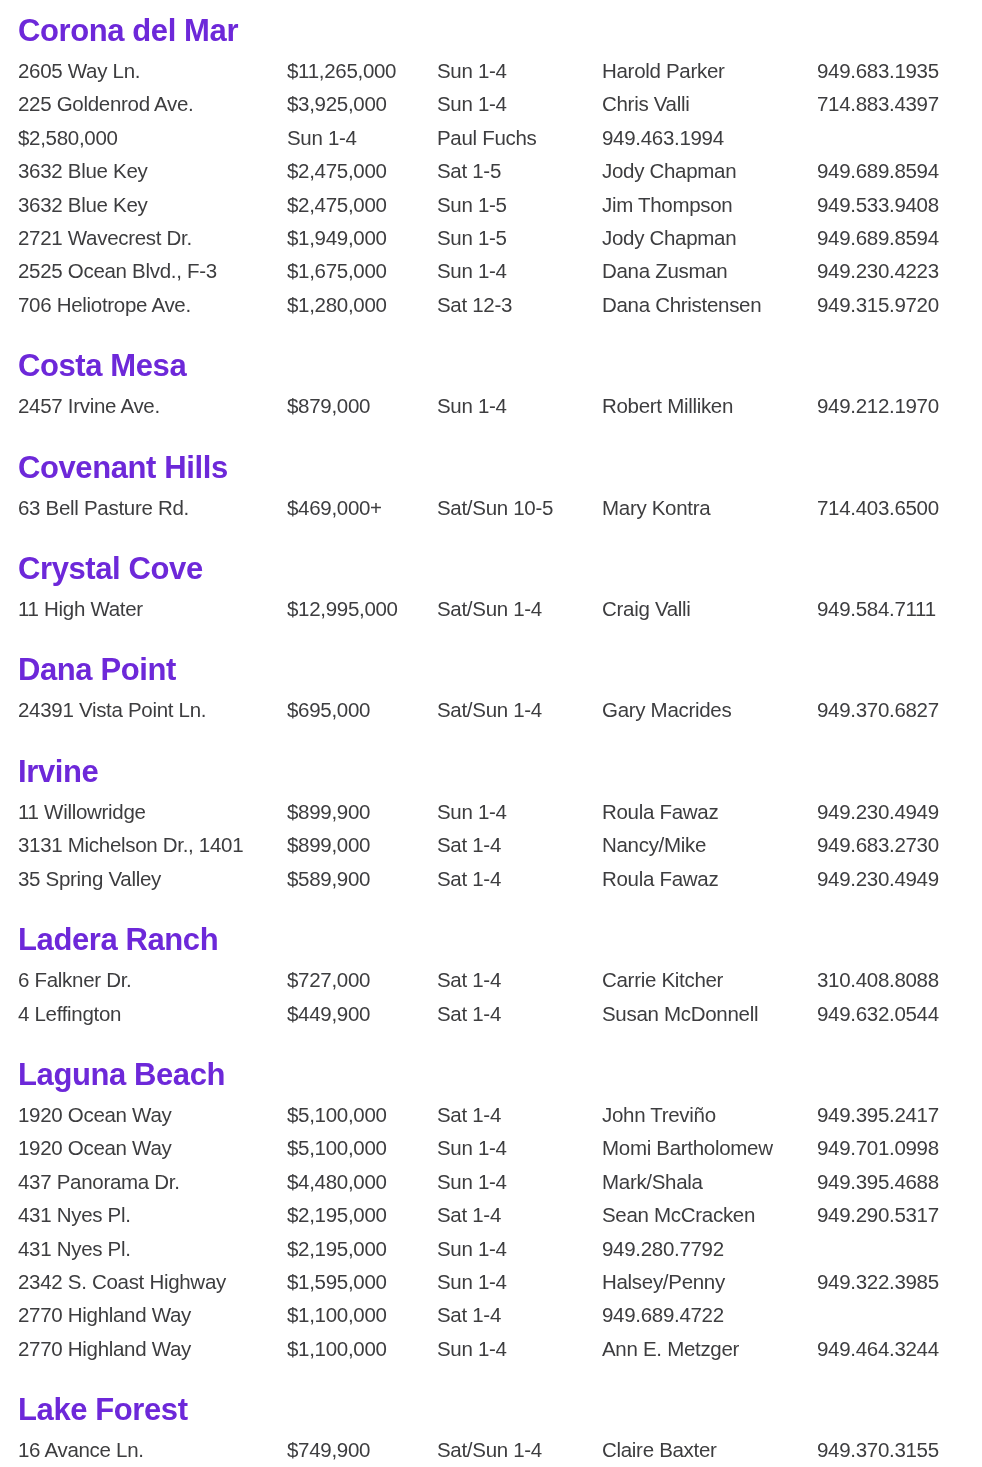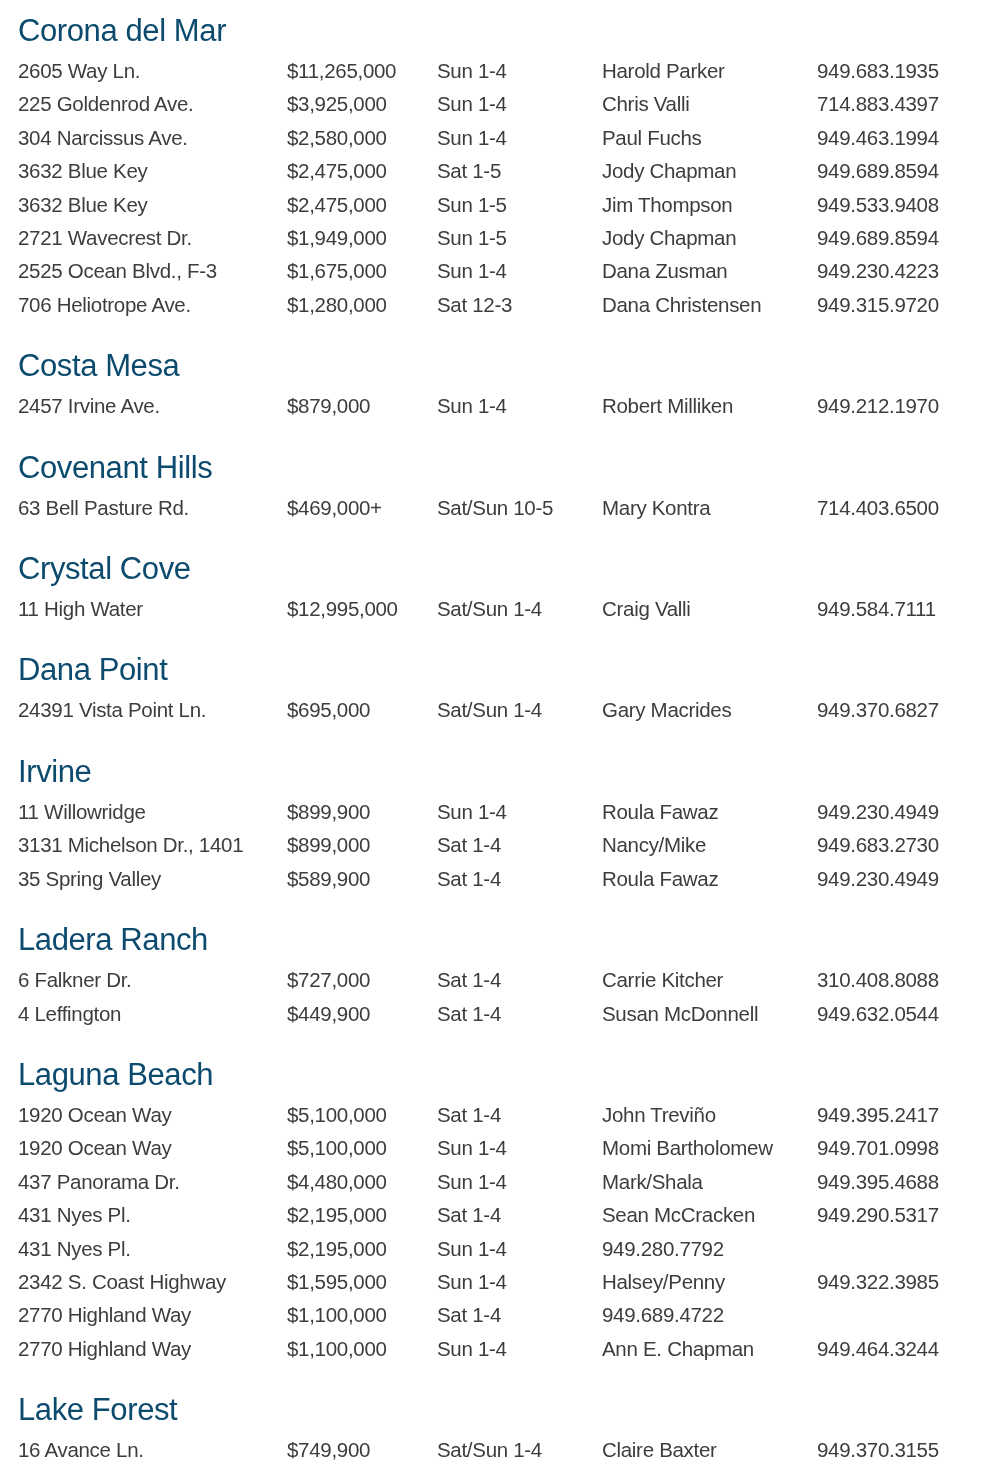--- a/index.html
+++ b/index.html
@@ -17,23 +17,23 @@
   .page {
     padding: 12px 10px 0 18px;
   }
   section.city {
     margin-bottom: 26px;
   }
   h2.city-name {
     margin: 0 0 5px 0;
     font-size: 31px;
     line-height: 37px;
-    font-weight: 400;
+    font-weight: 700;
     letter-spacing: -0.4px;
-    color: #0c4a6e;
+    color: #6d28d9;
   }
   .row {
     display: grid;
     grid-template-columns: 269px 150px 165px 215px 1fr;
     font-size: 20.5px;
     line-height: 33.4px;
     letter-spacing: -0.3px;
     white-space: nowrap;
   }
   .cell {
@@ -54,21 +54,20 @@
         <span class="cell cell-phone">949.683.1935</span>
       </div>
       <div class="row">
         <span class="cell cell-address">225 Goldenrod Ave.</span>
         <span class="cell cell-price">$3,925,000</span>
         <span class="cell cell-time">Sun 1-4</span>
         <span class="cell cell-agent">Chris Valli</span>
         <span class="cell cell-phone">714.883.4397</span>
       </div>
       <div class="row">
-        <span class="cell cell-address">304 Narcissus Ave.</span>
         <span class="cell cell-price">$2,580,000</span>
         <span class="cell cell-time">Sun 1-4</span>
         <span class="cell cell-agent">Paul Fuchs</span>
         <span class="cell cell-phone">949.463.1994</span>
       </div>
       <div class="row">
         <span class="cell cell-address">3632 Blue Key</span>
         <span class="cell cell-price">$2,475,000</span>
         <span class="cell cell-time">Sat 1-5</span>
         <span class="cell cell-agent">Jody Chapman</span>
@@ -230,21 +229,21 @@
       <div class="row">
         <span class="cell cell-address">2770 Highland Way</span>
         <span class="cell cell-price">$1,100,000</span>
         <span class="cell cell-time">Sat 1-4</span>
         <span class="cell cell-phone">949.689.4722</span>
       </div>
       <div class="row">
         <span class="cell cell-address">2770 Highland Way</span>
         <span class="cell cell-price">$1,100,000</span>
         <span class="cell cell-time">Sun 1-4</span>
-        <span class="cell cell-agent">Ann E. Chapman</span>
+        <span class="cell cell-agent">Ann E. Metzger</span>
         <span class="cell cell-phone">949.464.3244</span>
       </div>
     </section>
     <section class="city">
       <h2 class="city-name">Lake Forest</h2>
       <div class="row">
         <span class="cell cell-address">16 Avance Ln.</span>
         <span class="cell cell-price">$749,900</span>
         <span class="cell cell-time">Sat/Sun 1-4</span>
         <span class="cell cell-agent">Claire Baxter</span>

